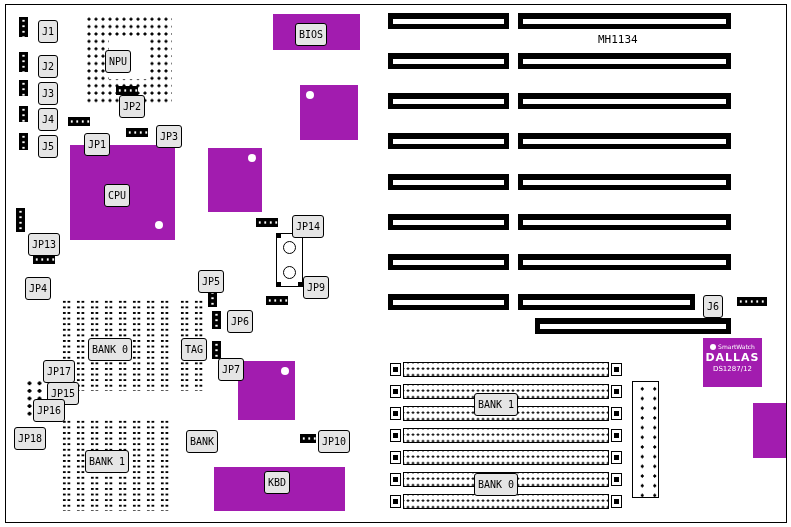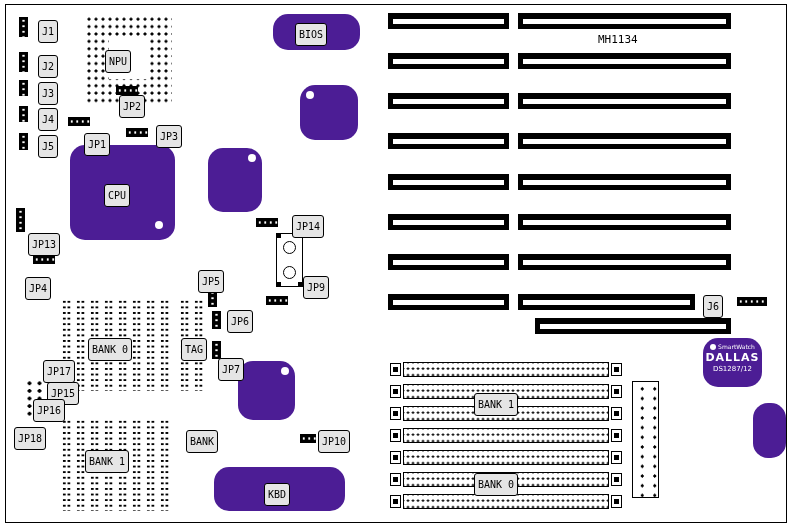--- a/index.html
+++ b/index.html
@@ -2,21 +2,21 @@
 <html><head>
 <meta charset="utf-8">
 <style>
   * { margin:0; padding:0; box-sizing:border-box; }
   body { background:#fff; }
   #stage { position:relative; width:791px; height:527px; background:#fff; color:#000;
            font-family:"DejaVu Sans Mono","Liberation Mono",monospace; overflow:hidden; }
   #frame { position:absolute; left:5px; top:4px; width:782px; height:519px; border:1px solid #000; }
   .lbl { position:absolute; z-index:6; background:#e5e5e5; border:1px solid #000; border-radius:3px;
          font-size:10px; line-height:13px; padding:4px 3px; white-space:nowrap; }
-  .blk { position:absolute; background:#4c1d95; z-index:2;border-radius:15px; }
+  .blk { position:absolute; background:#a21caf; z-index:2; }
   .jmp { position:absolute; z-index:4; background-color:#000;
          background-image:radial-gradient(circle,#fff 1px,rgba(255,255,255,0) 1.3px); }
   .jmp.h { height:9px; background-size:5.5px 9px; background-position:1px 0; }
   .jmp.v { width:9px;  background-size:9px 5.5px; background-position:0 1px; }
   .pga { position:absolute; z-index:1;
          background-image:radial-gradient(circle,#000 1.6px,rgba(0,0,0,0) 1.7px);
          background-size:7px 7.4px; background-position:1.5px 1.5px; }
   .hole { position:absolute; background:#fff; }
   .vstrip { position:absolute; width:9px; height:92px; z-index:1;
             background-image:radial-gradient(circle,#000 1.2px,rgba(0,0,0,0) 1.3px);
@@ -94,21 +94,21 @@
   <div class="osc" style="left:276px; top:233px; width:27px; height:54px;">
     <div class="ring" style="top:7px;"></div>
     <div class="ring" style="bottom:7px;"></div>
     <div class="cnr" style="left:-1px; top:-1px;"></div>
     <div class="cnr" style="right:-1px; top:-1px;"></div>
     <div class="cnr" style="left:-1px; bottom:-1px;"></div>
     <div class="cnr" style="right:-1px; bottom:-1px;"></div>
   </div>
 
   <div class="blk" style="left:214px; top:467px; width:131px; height:44px;"></div>
-  <div class="lbl" style="left:264px; top:471px;margin-top:12px;">KBD</div>
+  <div class="lbl" style="left:264px; top:471px;">KBD</div>
 
   <div class="blk dallas" style="left:703px; top:338px; width:59px; height:49px;">
     <div class="r1"><span class="dlogo"></span><span>SmartWatch</span></div>
     <div class="r2">DALLAS</div>
     <div class="r3">DS1287/12</div>
   </div>
 
   <div class="blk" style="left:753px; top:403px; width:33px; height:55px;"></div>
 
   <div class="dotgrid" style="left:632px; top:381px; width:27px; height:117px; border:1px solid #000;

